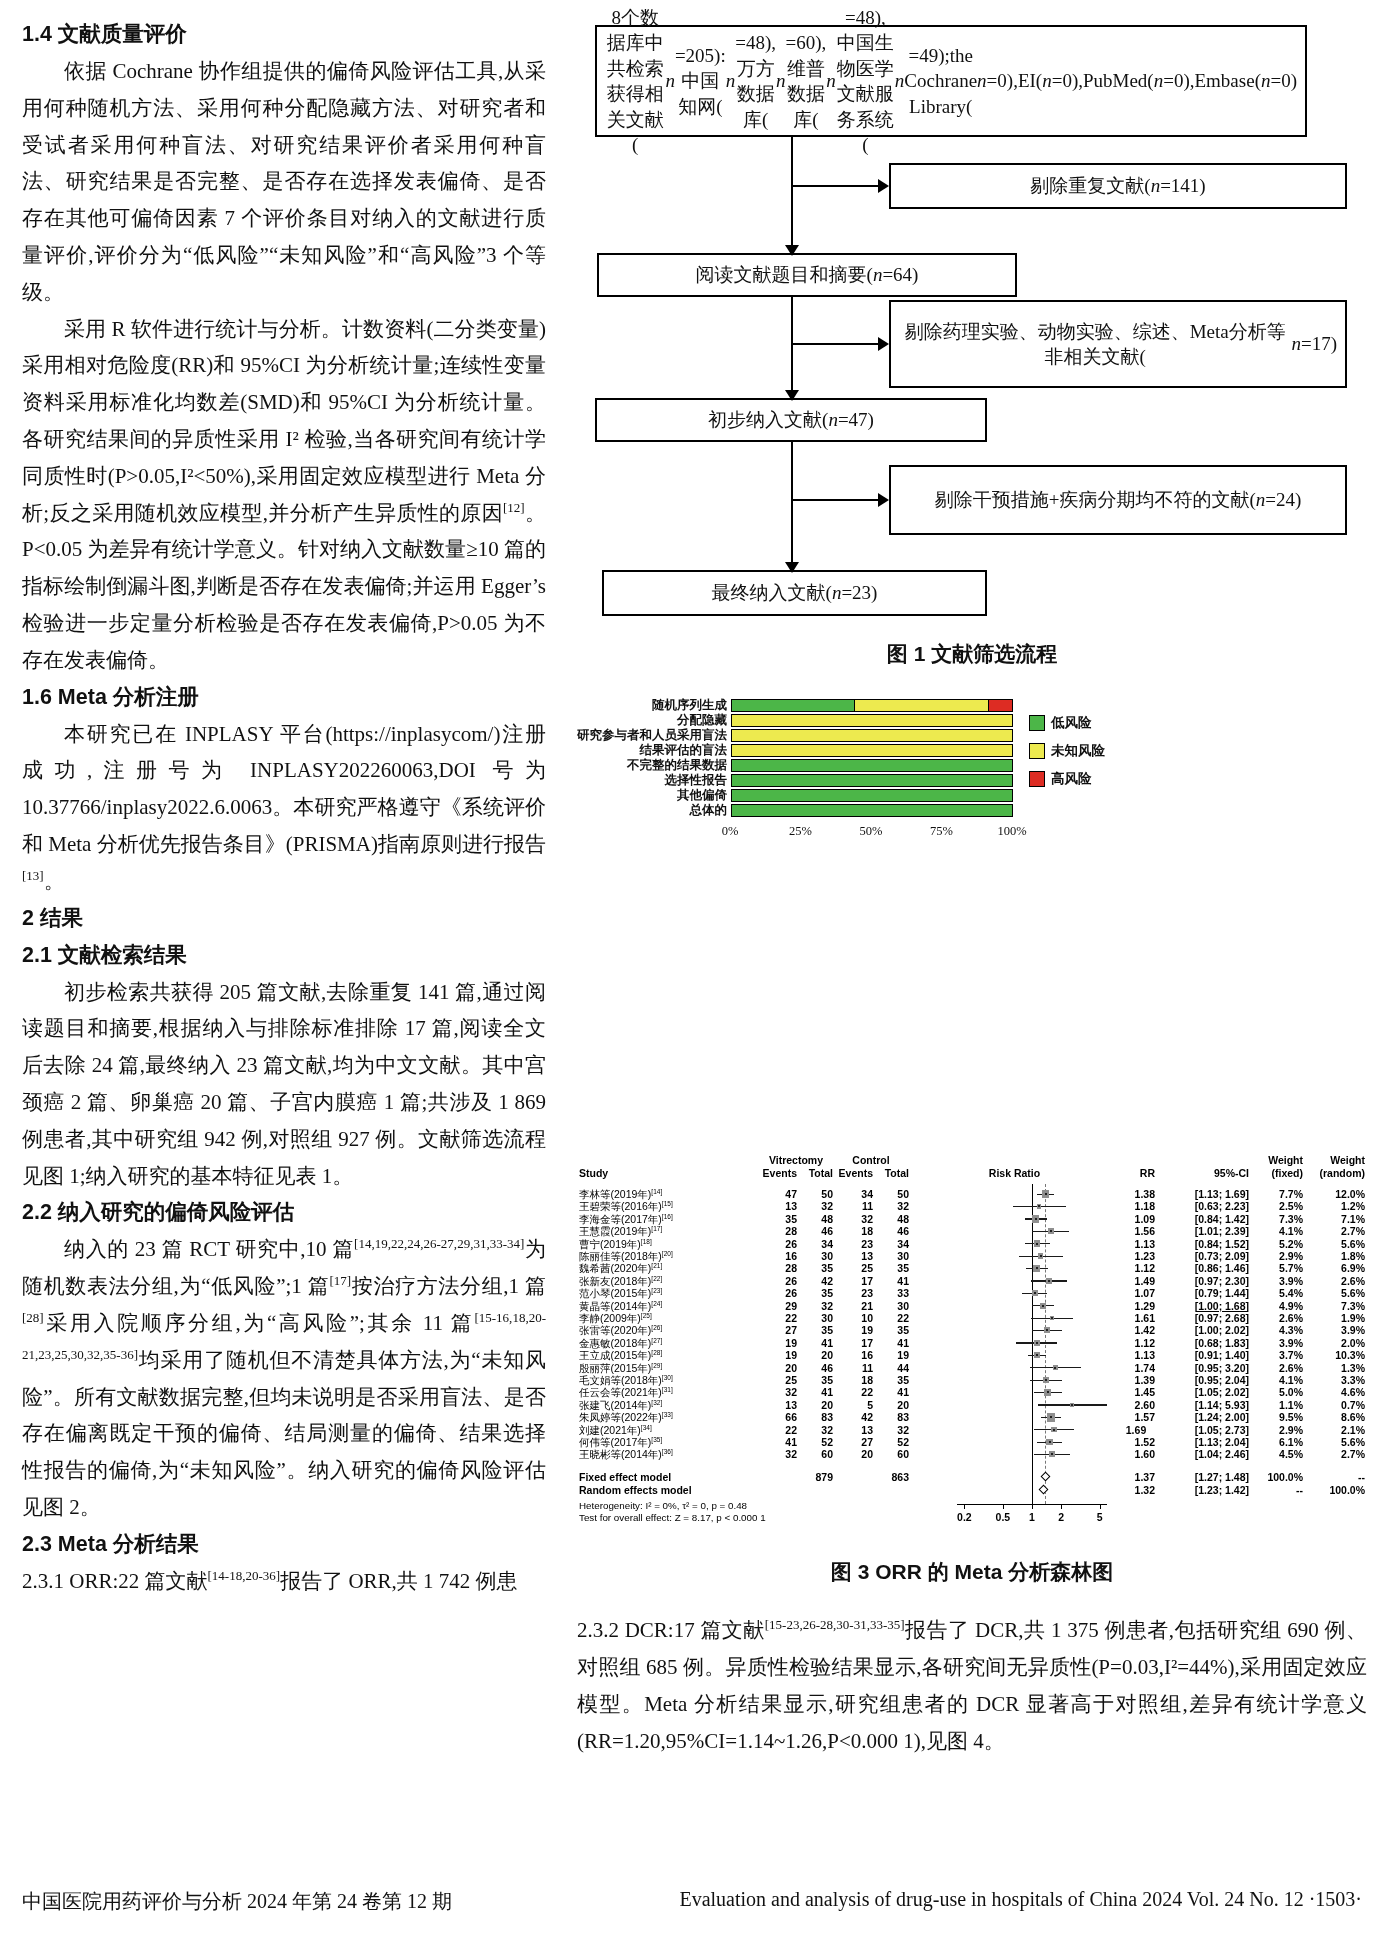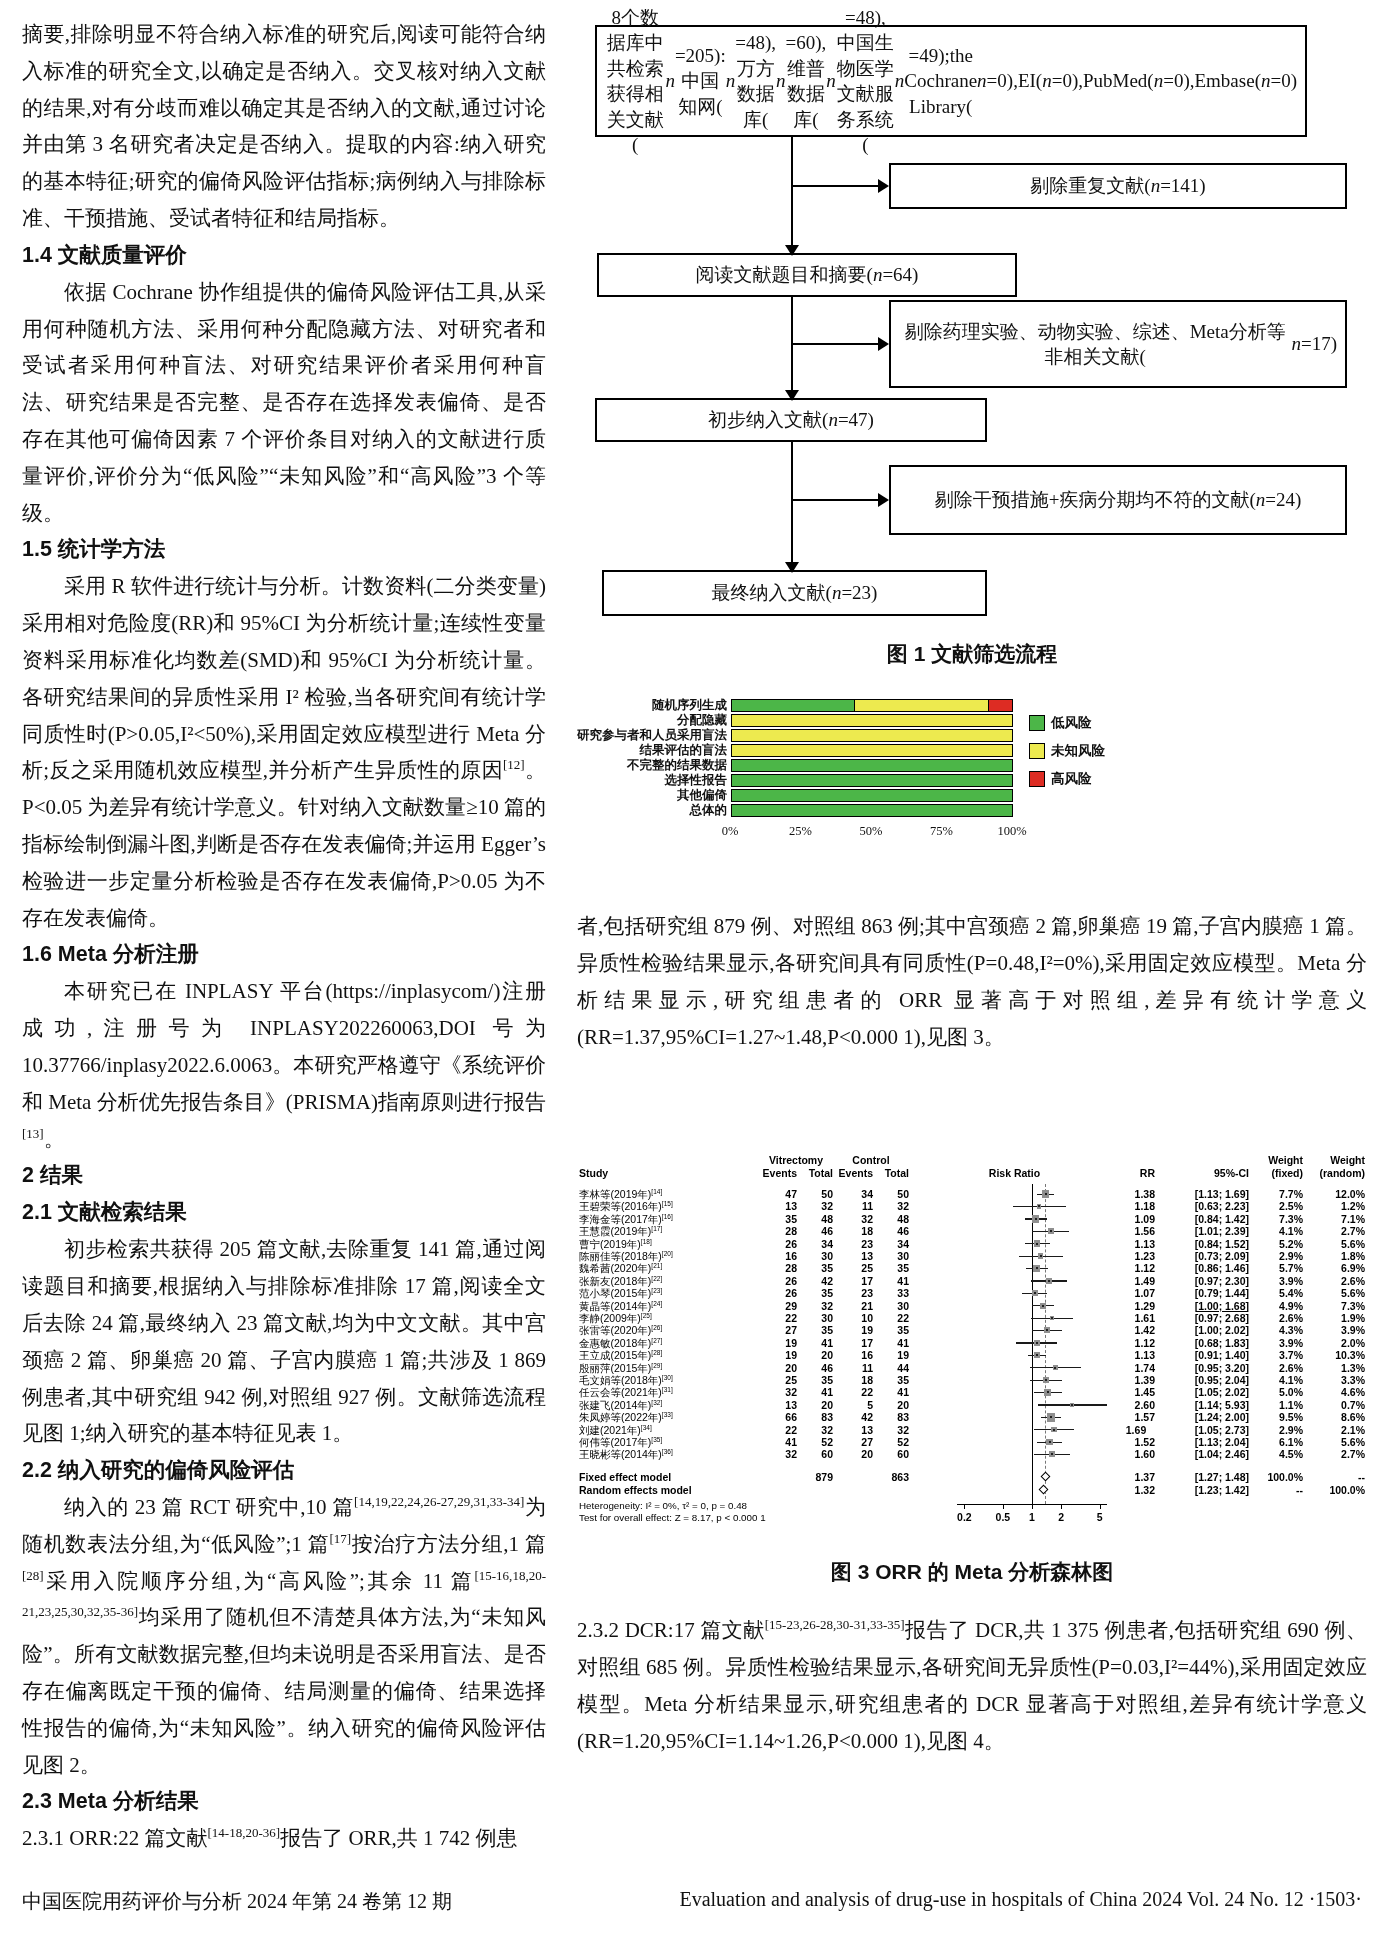--- a/index.html
+++ b/index.html
@@ -63,24 +63,22 @@
   
   .footer{position:absolute;left:22px;top:1888px;width:1340px;display:flex;
           justify-content:space-between;font-size:20px;}
 </style>
 </head>
 <body>
 
 <div class="page">
 
   <div class="col-left">
-      <p class="body-p">摘要,排除明显不符合纳入标准的研究后,阅读可能符合纳入标准的研究全文,以确定是否纳入。交叉核对纳入文献的结果,对有分歧而难以确定其是否纳入的文献,通过讨论并由第 3 名研究者决定是否纳入。提取的内容:纳入研究的基本特征;研究的偏倚风险评估指标;病例纳入与排除标准、干预措施、受试者特征和结局指标。</p>
       <div class="sec-h">1.4  文献质量评价</div>
       <p class="body-p ind">依据 Cochrane 协作组提供的偏倚风险评估工具,从采用何种随机方法、采用何种分配隐藏方法、对研究者和受试者采用何种盲法、对研究结果评价者采用何种盲法、研究结果是否完整、是否存在选择发表偏倚、是否存在其他可偏倚因素 7 个评价条目对纳入的文献进行质量评价,评价分为“低风险”“未知风险”和“高风险”3 个等级。</p>
-      <div class="sec-h">1.5  统计学方法</div>
       <p class="body-p ind">采用 R 软件进行统计与分析。计数资料(二分类变量)采用相对危险度(RR)和 95%CI 为分析统计量;连续性变量资料采用标准化均数差(SMD)和 95%CI 为分析统计量。各研究结果间的异质性采用 I² 检验,当各研究间有统计学同质性时(P&gt;0.05,I²&lt;50%),采用固定效应模型进行 Meta 分析;反之采用随机效应模型,并分析产生异质性的原因<sup>[12]</sup>。P&lt;0.05 为差异有统计学意义。针对纳入文献数量≥10 篇的指标绘制倒漏斗图,判断是否存在发表偏倚;并运用 Egger’s 检验进一步定量分析检验是否存在发表偏倚,P&gt;0.05 为不存在发表偏倚。</p>
       <div class="sec-h">1.6  Meta 分析注册</div>
       <p class="body-p ind">本研究已在 INPLASY 平台(https://inplasycom/)注册成功,注册号为 INPLASY202260063,DOI 号为 10.37766/inplasy2022.6.0063。本研究严格遵守《系统评价和 Meta 分析优先报告条目》(PRISMA)指南原则进行报告<sup>[13]</sup>。</p>
       <div class="sec-h">2  结果</div>
       <div class="sec-h">2.1  文献检索结果</div>
       <p class="body-p ind">初步检索共获得 205 篇文献,去除重复 141 篇,通过阅读题目和摘要,根据纳入与排除标准排除 17 篇,阅读全文后去除 24 篇,最终纳入 23 篇文献,均为中文文献。其中宫颈癌 2 篇、卵巢癌 20 篇、子宫内膜癌 1 篇;共涉及 1 869 例患者,其中研究组 942 例,对照组 927 例。文献筛选流程见图 1;纳入研究的基本特征见表 1。</p>
       <div class="sec-h">2.2  纳入研究的偏倚风险评估</div>
       <p class="body-p ind">纳入的 23 篇 RCT 研究中,10 篇<sup>[14,19,22,24,26-27,29,31,33-34]</sup>为随机数表法分组,为“低风险”;1 篇<sup>[17]</sup>按治疗方法分组,1 篇<sup>[28]</sup>采用入院顺序分组,为“高风险”;其余 11 篇<sup>[15-16,18,20-21,23,25,30,32,35-36]</sup>均采用了随机但不清楚具体方法,为“未知风险”。所有文献数据完整,但均未说明是否采用盲法、是否存在偏离既定干预的偏倚、结局测量的偏倚、结果选择性报告的偏倚,为“未知风险”。纳入研究的偏倚风险评估见图 2。</p>
       <div class="sec-h">2.3  Meta 分析结果</div>
       <p class="body-p">2.3.1  ORR:22 篇文献<sup>[14-18,20-36]</sup>报告了 ORR,共 1 742 例患</p>
@@ -173,21 +171,20 @@
         <div class="legend-item" style="top: 44px;">
           <div class="legend-swatch" style="background: rgb(237, 234, 79);"></div>
           <div class="legend-label">未知风险</div>
         </div>
         <div class="legend-item" style="top: 72px;">
           <div class="legend-swatch" style="background: rgb(221, 44, 35);"></div>
           <div class="legend-label">高风险</div>
         </div>
       </div>
 
-    <p class="right-para" id="paraOrr" style="top:908px;">者,包括研究组 879 例、对照组 863 例;其中宫颈癌 2 篇,卵巢癌 19 篇,子宫内膜癌 1 篇。异质性检验结果显示,各研究间具有同质性(P=0.48,I²=0%),采用固定效应模型。Meta 分析结果显示,研究组患者的 ORR 显著高于对照组,差异有统计学意义(RR=1.37,95%CI=1.27~1.48,P&lt;0.000 1),见图 3。</p>
 
     <div class="forest" id="forest" style="top:1152px;height:378px;">
         <div class="f-cell f-head" style="left: 179px; top: 2px; width: 80px; text-align: center;">Vitrectomy</div>
         <div class="f-cell f-head" style="left: 254px; top: 2px; width: 80px; text-align: center;">Control</div>
         <div class="f-cell f-head" style="left: 676px; top: 2px; width: 50px; text-align: right;">Weight</div>
         <div class="f-cell f-head" style="left: 730px; top: 2px; width: 58px; text-align: right;">Weight</div>
         <div class="f-cell f-head" style="left: 2px; top: 15px; width: 180px; text-align: left;">Study</div>
         <div class="f-cell f-head" style="left: 182px; top: 15px; width: 38px; text-align: right;">Events</div>
         <div class="f-cell f-head" style="left: 220px; top: 15px; width: 36px; text-align: right;">Total</div>
         <div class="f-cell f-head" style="left: 256px; top: 15px; width: 40px; text-align: right;">Events</div>

